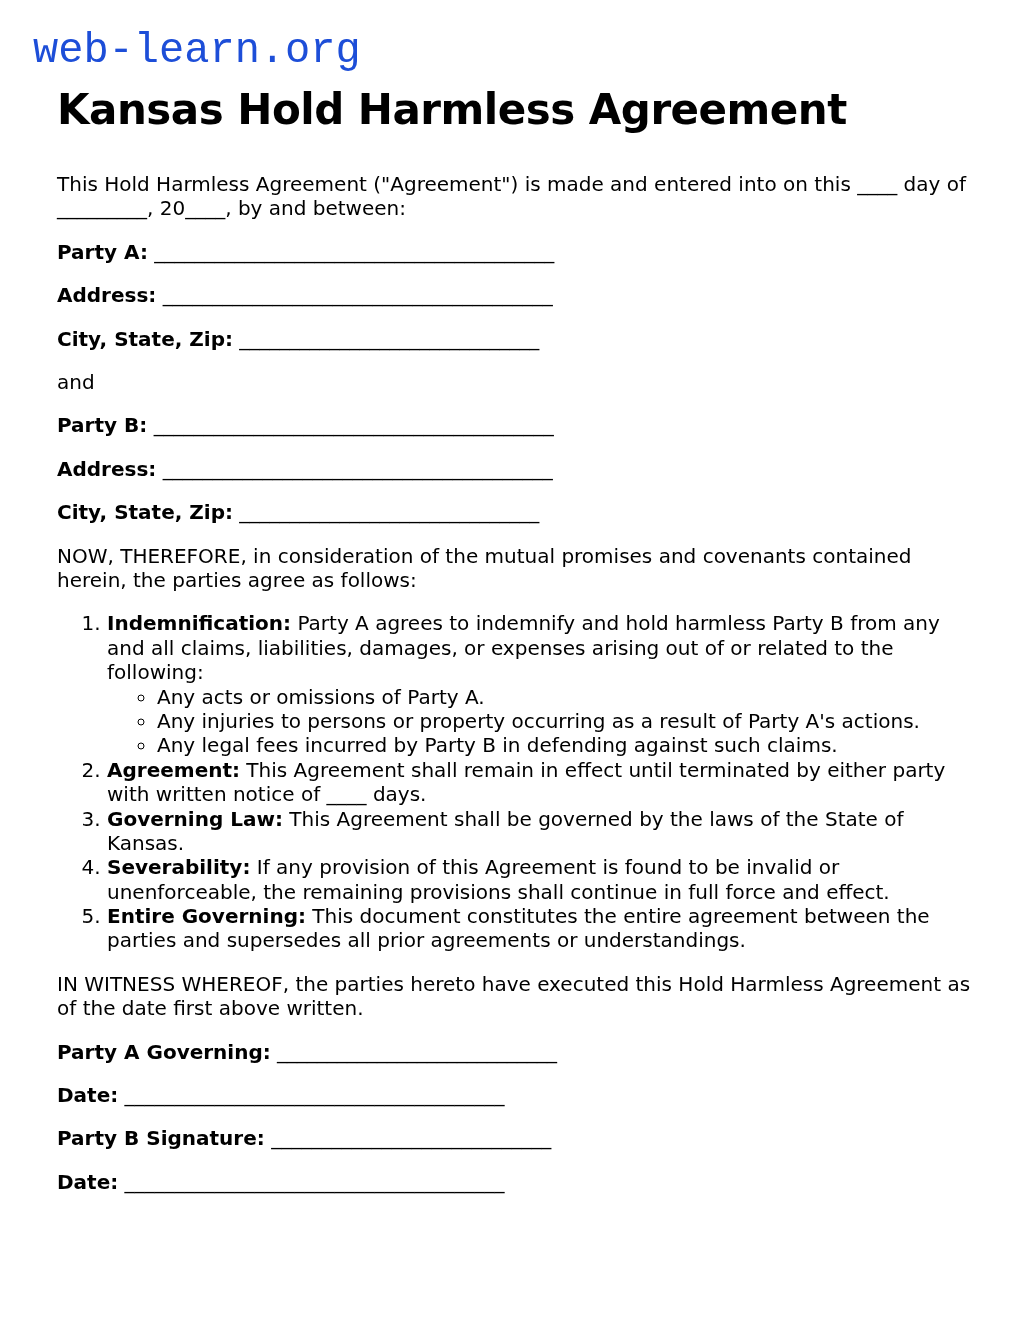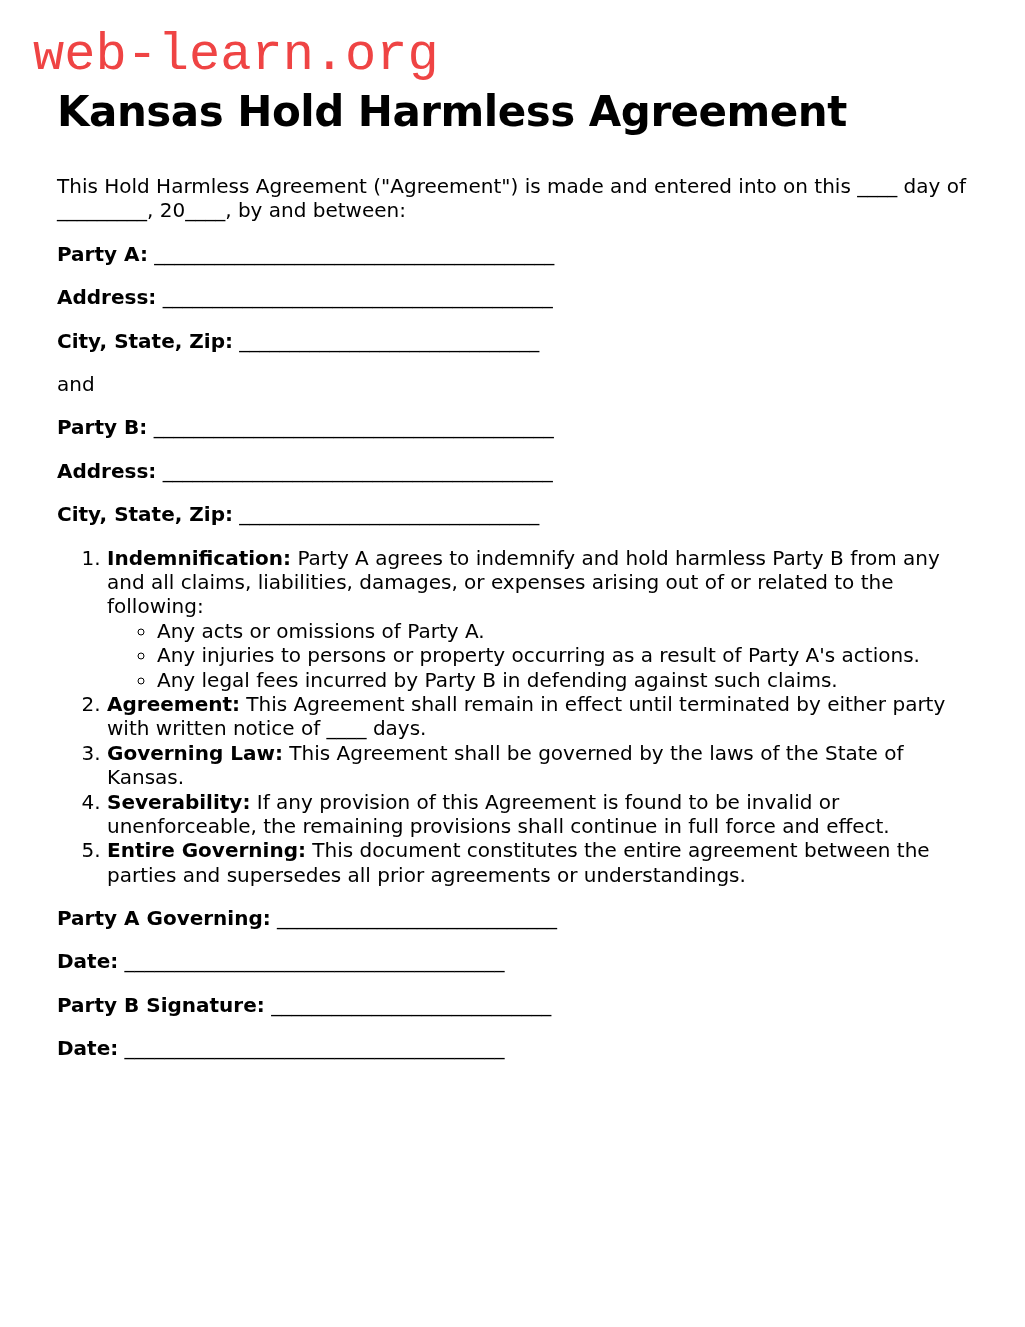--- a/index.html
+++ b/index.html
@@ -6,24 +6,24 @@
   body {
     width: 1025px;
     font-family: "DejaVu Sans", "Liberation Sans", sans-serif;
     color: #000000;
     -webkit-font-smoothing: antialiased;
   }
   .page { padding: 30px 0 60px 0; }
 
   .logo {
     font-family: "Liberation Mono", "DejaVu Sans Mono", monospace;
-    font-size: 52px;
+    font-size: 42px;
     line-height: 1;
-    color: #ef4444;
-    margin: 0 0 8px 33px;
+    color: #1d4ed8;
+    margin: 0 0 16px 33px;
     white-space: nowrap;
   }
 
   h1.doc-title {
     font-family: "DejaVu Sans", "Liberation Sans", sans-serif;
     font-size: 42px;
     font-weight: bold;
     line-height: 1.05;
     letter-spacing: -0.5px;
     margin: 5px 0 26px 57px;
@@ -75,20 +75,21 @@
 
     <p>and</p>
 
     <p class="field"><strong>Party B:</strong> <span class="blank">________________________________________</span></p>
 
     <p class="field"><strong>Address:</strong> <span class="blank">_______________________________________</span></p>
 
     <p class="field"><strong>City, State, Zip:</strong> <span class="blank">______________________________</span></p>
 
 
+    <p>NOW, THEREFORE, in consideration of the mutual promises and covenants contained herein, the parties agree as follows:</p>
 
     <ol class="terms">
       <li>
         <strong>Indemnification:</strong> <span>Party A agrees to indemnify and hold harmless Party B from any and all claims, liabilities, damages, or expenses arising out of or related to the following:</span>
         <ul class="subpoints">
           <li>Any acts or omissions of Party A.</li>
           <li>Any injuries to persons or property occurring as a result of Party A's actions.</li>
           <li>Any legal fees incurred by Party B in defending against such claims.</li>
         </ul>
       </li>
@@ -99,20 +100,21 @@
         <strong>Governing Law:</strong> <span>This Agreement shall be governed by the laws of the State of Kansas.</span>
       </li>
       <li>
         <strong>Severability:</strong> <span>If any provision of this Agreement is found to be invalid or unenforceable, the remaining provisions shall continue in full force and effect.</span>
       </li>
       <li>
         <strong>Entire Governing:</strong> <span>This document constitutes the entire agreement between the parties and supersedes all prior agreements or understandings.</span>
       </li>
     </ol>
 
+    <p>IN WITNESS WHEREOF, the parties hereto have executed this Hold Harmless Agreement as of the date first above written.</p>
 
     <p class="field"><strong>Party A Governing:</strong> <span class="blank">____________________________</span></p>
 
     <p class="field"><strong>Date:</strong> <span class="blank">______________________________________</span></p>
 
     <p class="field"><strong>Party B Signature:</strong> <span class="blank">____________________________</span></p>
 
     <p class="field"><strong>Date:</strong> <span class="blank">______________________________________</span></p>
 
   </div>

